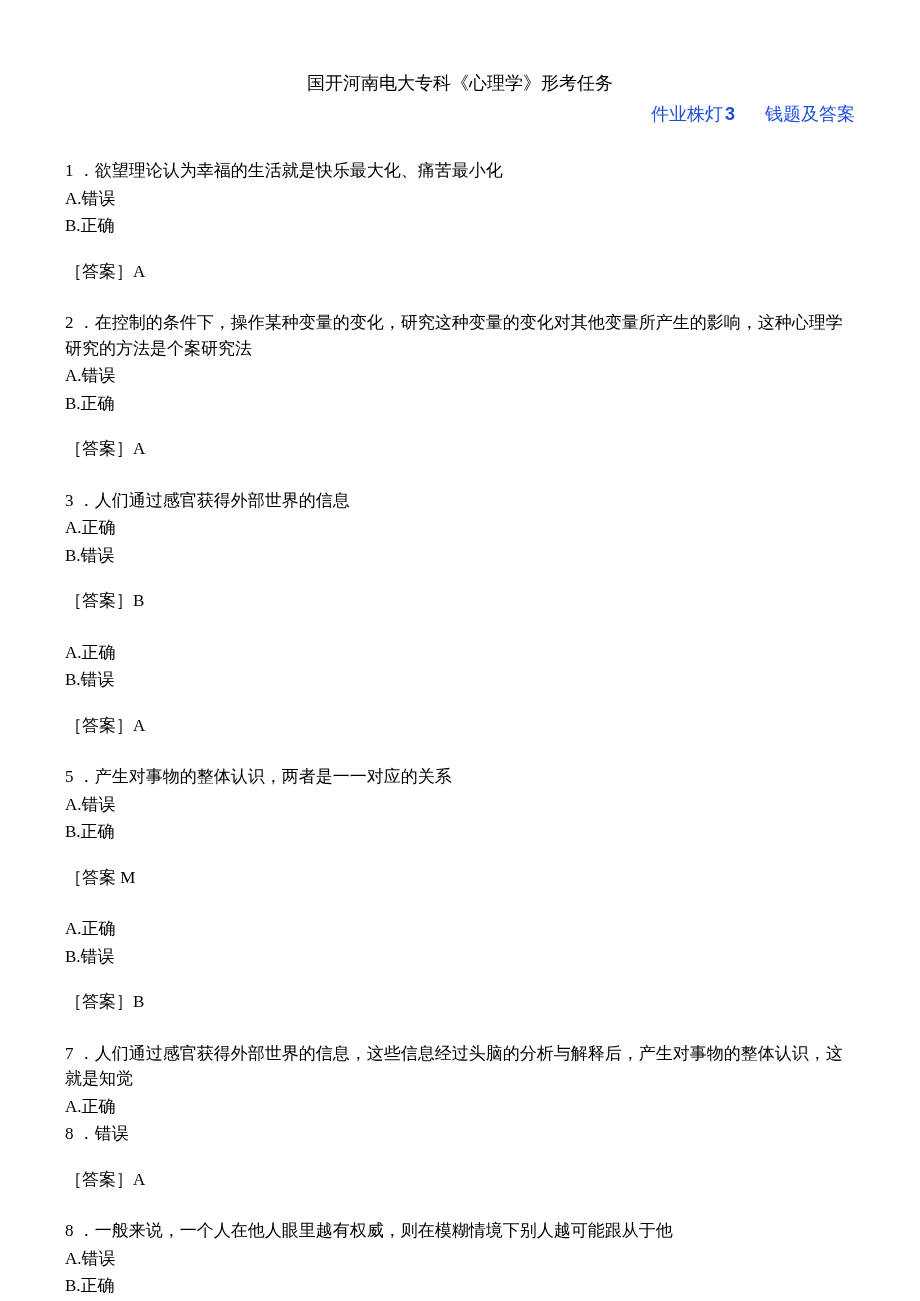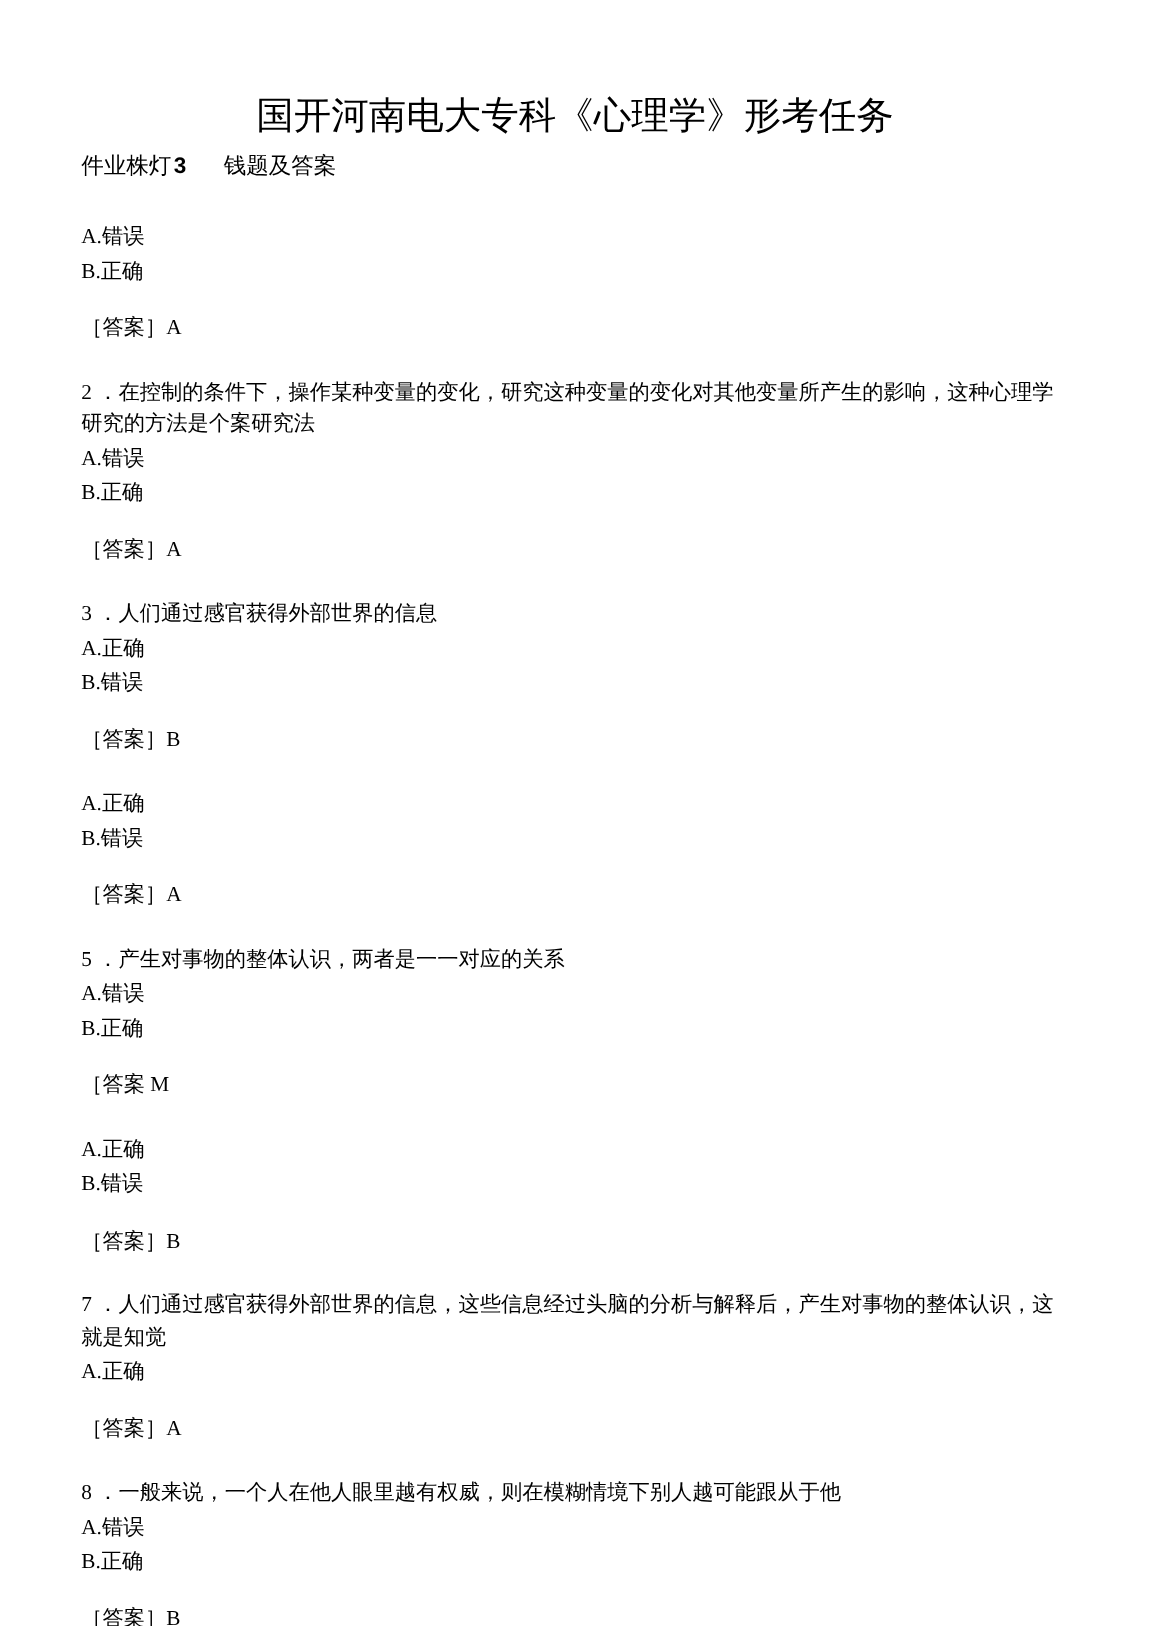--- a/index.html
+++ b/index.html
@@ -11,29 +11,29 @@
       width: 920px;
       background: #fff;
       font-family: "SimSun", "宋体", serif;
       font-size: 17px;
       line-height: 1.5;
       color: #000;
       padding: 70px 65px 40px 65px;
     }
     .title {
       text-align: center;
-      font-size: 30px;
+      font-size: 18px;
       font-weight: normal;
       margin-bottom: 4px;
       font-family: "SimSun", "宋体", serif;
     }
     .subtitle {
-      text-align: left;
+      text-align: right;
       font-size: 18px;
-      color: #000000;
+      color: #1d4ed8;
       margin-bottom: 30px;
     }
     .subtitle .num {
       font-family: Arial, sans-serif;
       font-weight: bold;
       margin: 0 2px;
     }
     .question {
       margin-bottom: 26px;
     }
@@ -54,20 +54,21 @@
   </style>
 </head>
 <body>
 
 <div class="title">国开河南电大专科《心理学》形考任务</div>
 <div class="subtitle">
   <span>件业株灯</span><span class="num">3</span><span class="spacer"></span><span>钱题及答案</span>
 </div>
 
 <div class="question">
+  <div class="q-text"><span>1</span> <span>．欲望理论认为幸福的生活就是快乐最大化、痛苦最小化</span></div>
   <div class="option">A.错误</div>
   <div class="option">B.正确</div>
   <div class="answer">［答案］A</div>
 </div>
 
 <div class="question">
   <div class="q-text"><span>2</span> <span>．在控制的条件下，操作某种变量的变化，研究这种变量的变化对其他变量所产生的影响，这种心理学研究的方法是个案研究法</span></div>
   <div class="option">A.错误</div>
   <div class="option">B.正确</div>
   <div class="answer">［答案］A</div>
@@ -95,20 +96,21 @@
 
 <div class="question">
   <div class="option">A.正确</div>
   <div class="option">B.错误</div>
   <div class="answer">［答案］B</div>
 </div>
 
 <div class="question">
   <div class="q-text"><span>7</span> <span>．人们通过感官获得外部世界的信息，这些信息经过头脑的分析与解释后，产生对事物的整体认识，这就是知觉</span></div>
   <div class="option">A.正确</div>
+  <div class="option"><span>8</span> <span>．错误</span></div>
   <div class="answer">［答案］A</div>
 </div>
 
 <div class="question">
   <div class="q-text"><span>8</span> <span>．一般来说，一个人在他人眼里越有权威，则在模糊情境下别人越可能跟从于他</span></div>
   <div class="option">A.错误</div>
   <div class="option">B.正确</div>
   <div class="answer">［答案］B</div>
 </div>
 

